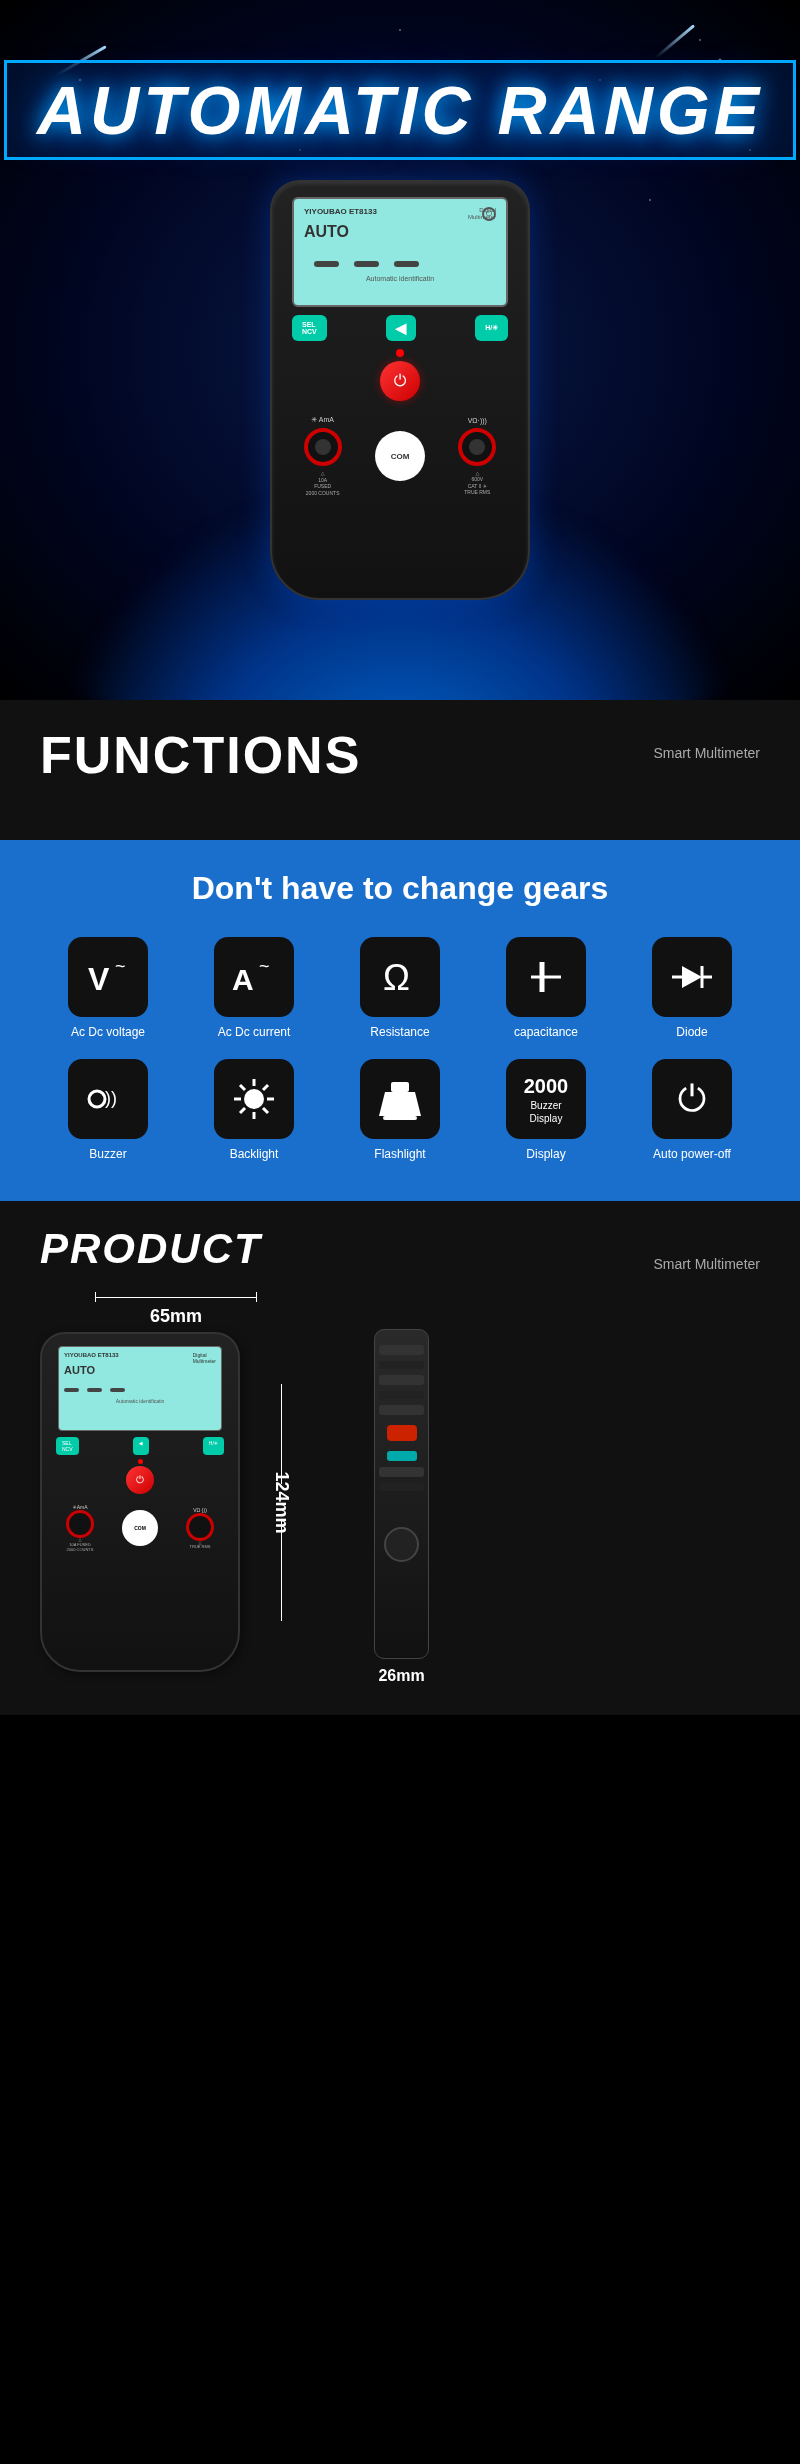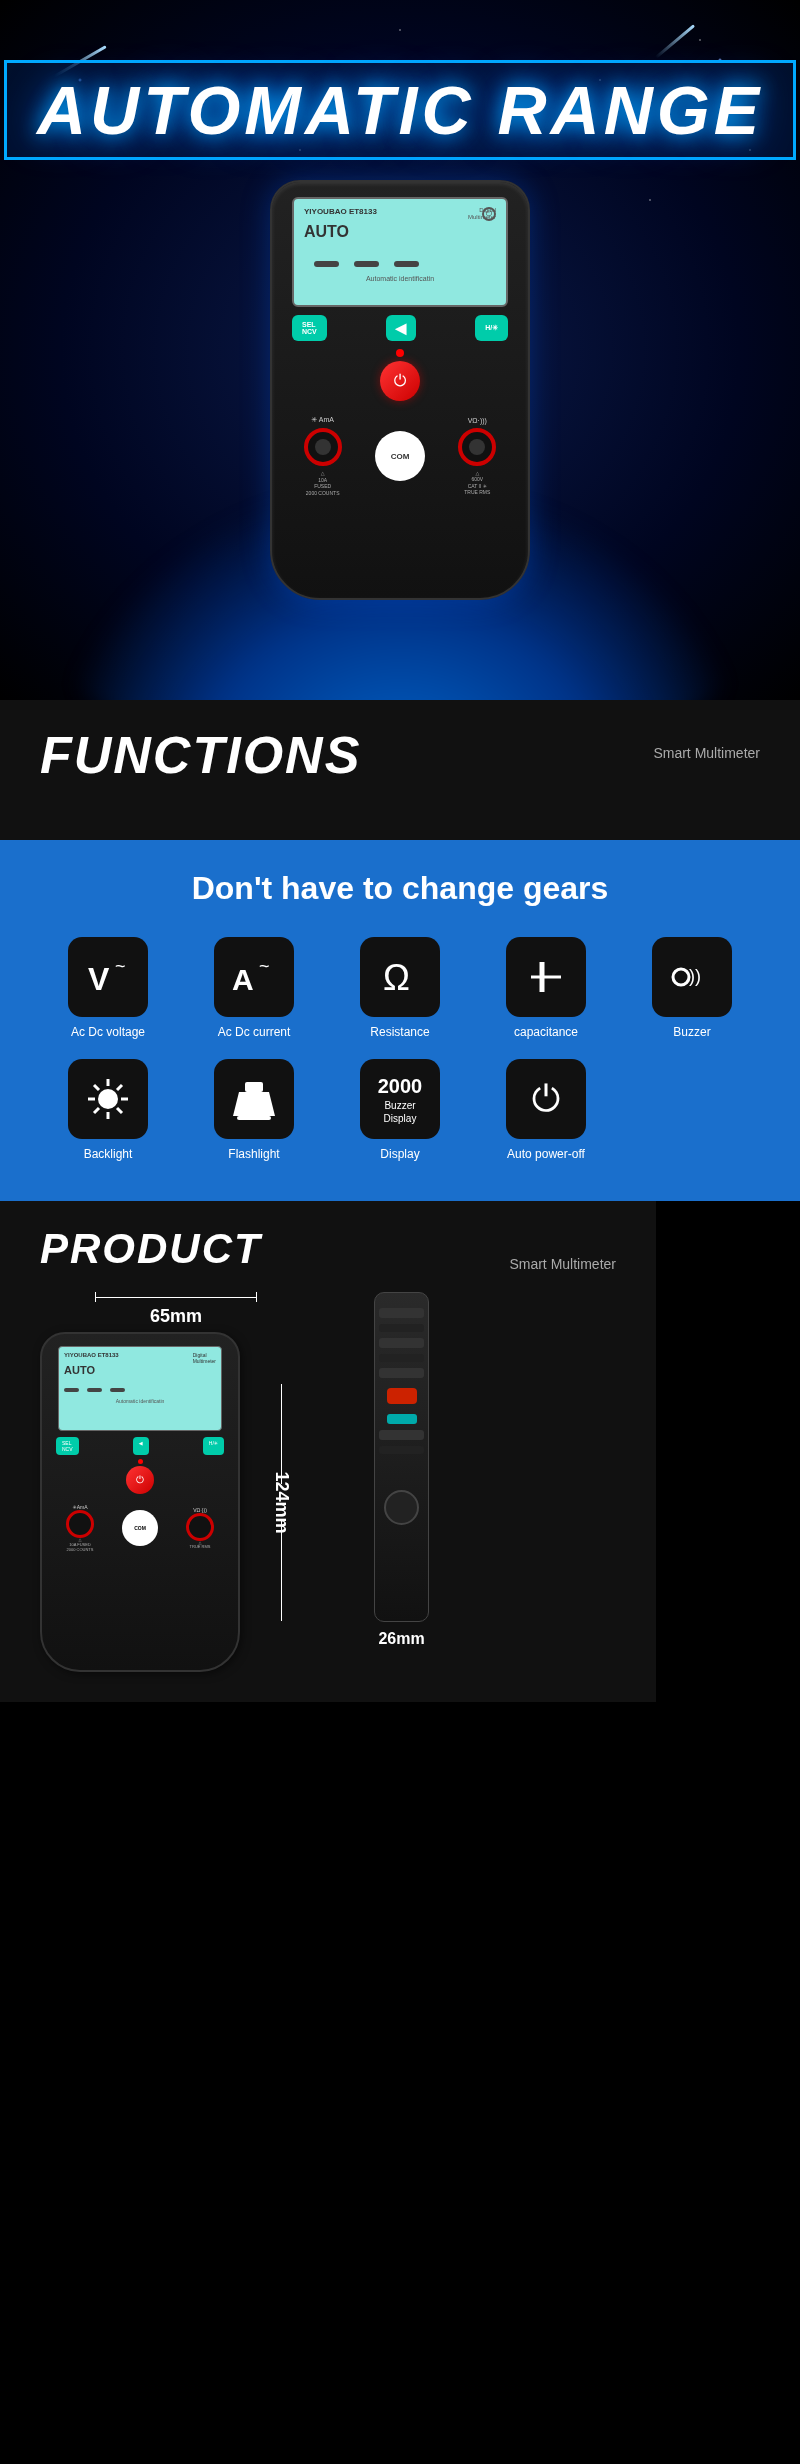--- a/index.html
+++ b/index.html
@@ -287,21 +287,20 @@
       justify-content: space-between;
       align-items: flex-start;
       margin-bottom: 30px;
     }
 
     .functions-title {
       font-size: 52px;
       font-weight: 900;
       color: white;
       font-family: Impact, Arial Black, sans-serif;
-      font-style: italic;
       letter-spacing: 2px;
     }
 
     .functions-subtitle {
       color: #aaa;
       font-size: 14px;
       margin-top: 20px;
       text-align: right;
     }
 
@@ -348,21 +347,21 @@
 
     .feature-label {
       color: white;
       font-size: 12px;
       text-align: center;
       font-weight: 500;
     }
 
     
     .params-section {
-      width: 656px;
+      width: 800px;
       background: #111;
       padding: 25px 40px 30px;
     }
 
     .params-header {
       display: flex;
       justify-content: space-between;
       align-items: flex-start;
       margin-bottom: 20px;
     }
@@ -649,20 +648,31 @@
         <svg width="50" height="50" viewBox="0 0 50 50">
           <line x1="10" y1="25" x2="20" y2="25" stroke="white" stroke-width="3"></line>
           <line x1="20" y1="10" x2="20" y2="40" stroke="white" stroke-width="3"></line>
           <line x1="22" y1="10" x2="22" y2="40" stroke="white" stroke-width="3"></line>
           <line x1="22" y1="25" x2="40" y2="25" stroke="white" stroke-width="3"></line>
         </svg>
       </div>
       <div class="feature-label">capacitance</div>
     </div>
 
+    <div class="feature-item">
+      <div class="feature-icon-box">
+        <svg width="50" height="50" viewBox="0 0 50 50">
+          <line x1="5" y1="25" x2="15" y2="25" stroke="white" stroke-width="3"></line>
+          <polygon points="15,14 15,36 35,25" fill="white"></polygon>
+          <line x1="35" y1="14" x2="35" y2="36" stroke="white" stroke-width="3"></line>
+          <line x1="35" y1="25" x2="45" y2="25" stroke="white" stroke-width="3"></line>
+        </svg>
+      </div>
+      <div class="feature-label">Diode</div>
+    </div>
 
     <div class="feature-item">
       <div class="feature-icon-box">
         <svg width="50" height="50" viewBox="0 0 50 50">
           <circle cx="14" cy="25" r="8" fill="none" stroke="white" stroke-width="3"></circle>
           <text x="22" y="30" font-size="18" fill="white">))</text>
         </svg>
       </div>
       <div class="feature-label">Buzzer</div>
     </div>
@@ -776,21 +786,21 @@
         </div>
 
         <div style="display:flex; flex-direction:column; align-items:center; margin-left:10px; height:340px; justify-content:center;">
           <div style="width:1px; height:100px; background:white;"></div>
           <div style="color:white; font-size:18px; font-weight:bold; transform:rotate(90deg); white-space:nowrap; margin:8px 0;">124mm</div>
           <div style="width:1px; height:100px; background:white;"></div>
         </div>
       </div>
     </div>
 
-    <div style="display:flex; flex-direction:column; align-items:center; margin-left:30px; justify-content:flex-end;">
+    <div style="display:flex; flex-direction:column; align-items:center; margin-left:30px; justify-content:flex-end;margin-top:37px;">
       <div class="side-device">
         <div class="side-rib"></div>
         <div class="side-rib-dark"></div>
         <div class="side-rib"></div>
         <div class="side-rib-dark"></div>
         <div class="side-rib"></div>
         <div class="side-red-btn"></div>
         <div class="side-teal-btn"></div>
         <div class="side-rib"></div>
         <div class="side-rib-dark"></div>

